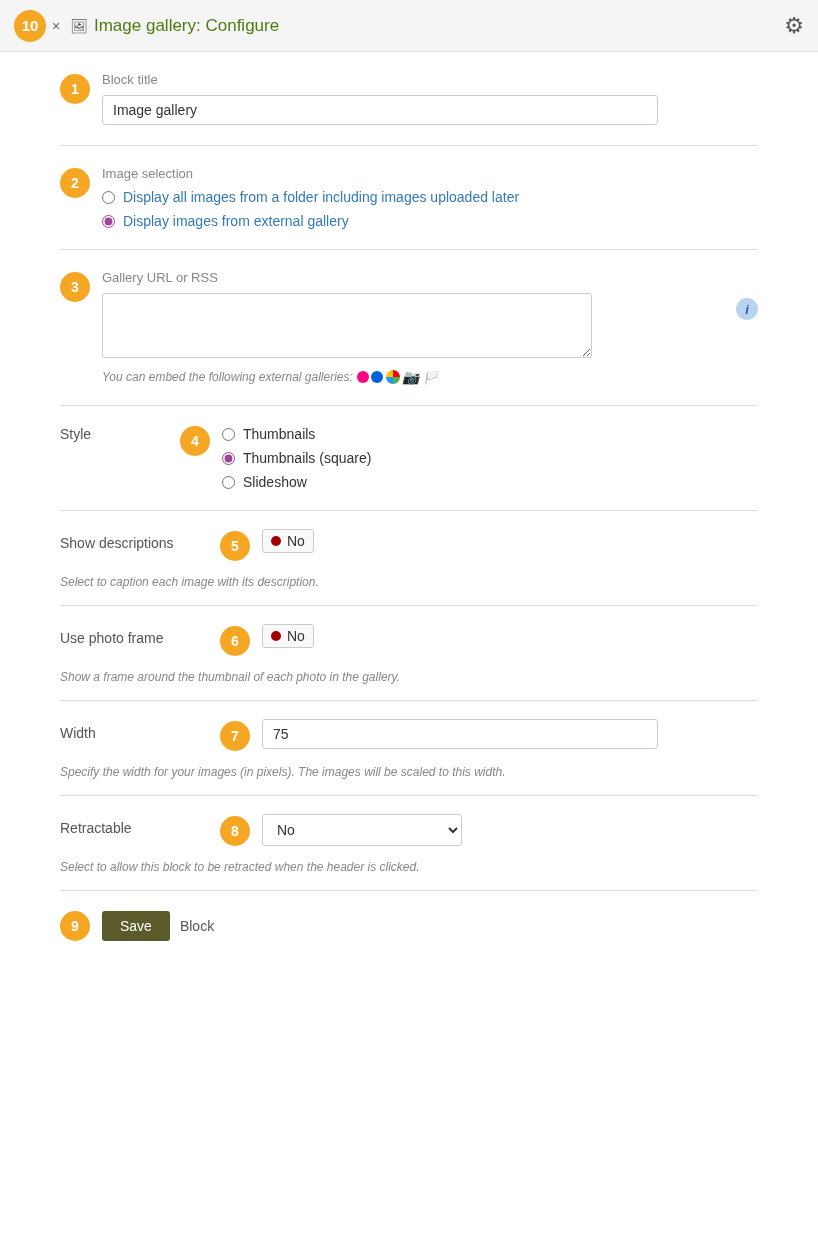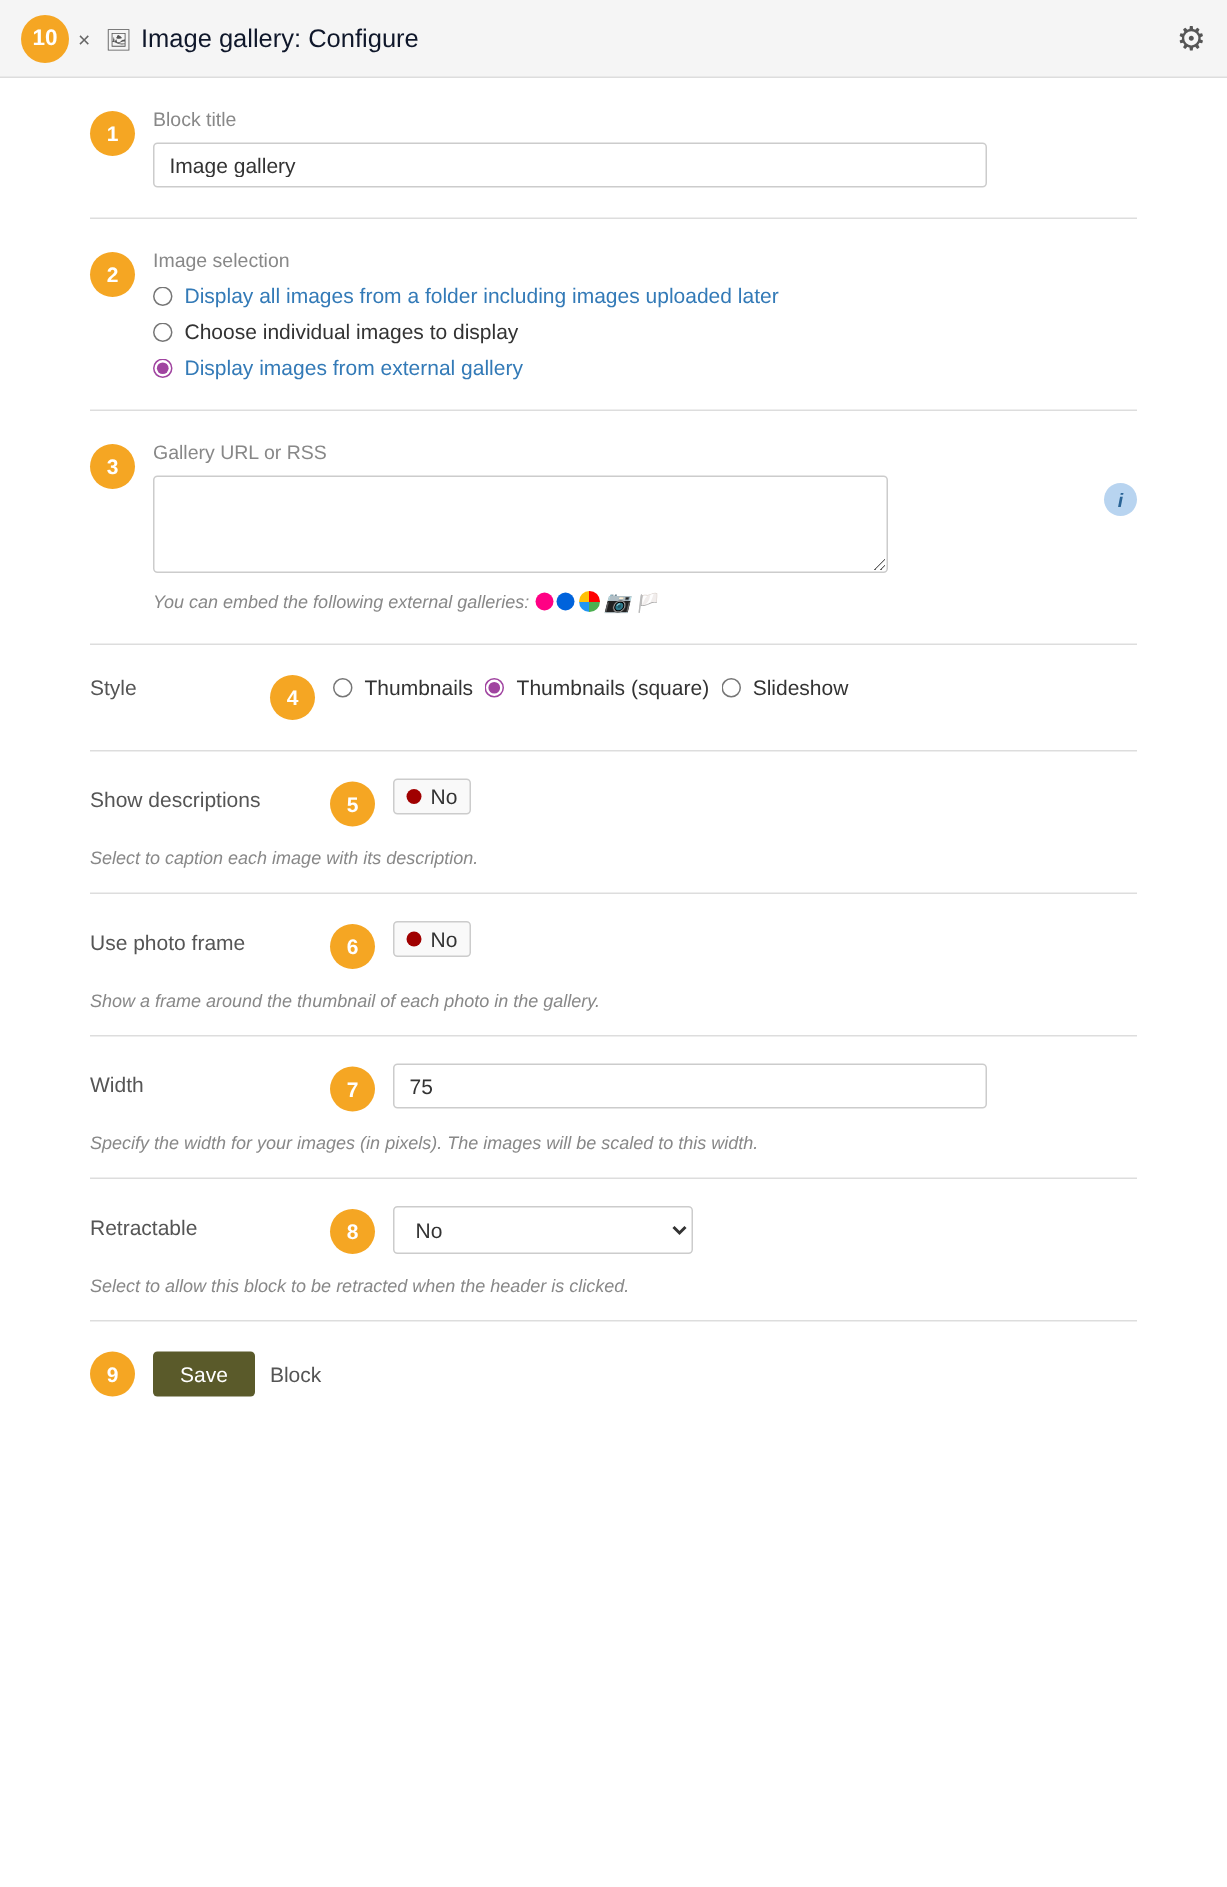--- a/index.html
+++ b/index.html
@@ -38,21 +38,21 @@
       color: #666;
       margin-right: 10px;
       cursor: pointer;
     }
     .header-icon {
       margin-right: 6px;
       color: #555;
     }
     .header-title {
       font-size: 17px;
-      color: #0f172a;
+      color: #4d7c0f;
       flex: 1;
     }
     .header-gear {
       font-size: 22px;
       color: #555;
       cursor: pointer;
     }
 
     
     .content {
@@ -214,21 +214,21 @@
       border-radius: 50%;
       display: flex; align-items: center; justify-content: center;
       color: #fff;
       font-weight: bold;
       font-size: 14px;
       flex-shrink: 0;
       margin-right: 12px;
     }
     .style-options {
       display: flex;
-      flex-direction: row;
+      flex-direction: column;
       gap: 8px;
       justify-content: center;
     }
 
     
     .toggle-wrap {
       display: flex;
       align-items: center;
       gap: 6px;
       padding: 3px 8px;
@@ -366,24 +366,20 @@
   </div>
 
   <div class="section">
     <div class="section-badge">2</div>
     <div class="section-body">
       <span class="field-label">Image selection</span>
       <div class="radio-group">
         <label class="radio-item">
           <input type="radio" name="image_selection" value="all" style="">
           <span class="link-style">Display all images from a folder including images uploaded later</span>
-        </label>
-        <label class="radio-item">
-          <input type="radio" name="image_selection" value="individual" style="">
-          <span>Choose individual images to display</span>
         </label>
         <label class="radio-item">
           <input type="radio" name="image_selection" value="external" checked="" style="">
           <span class="link-style">Display images from external gallery</span>
         </label>
       </div>
     </div>
   </div>
 
   <div class="section">

